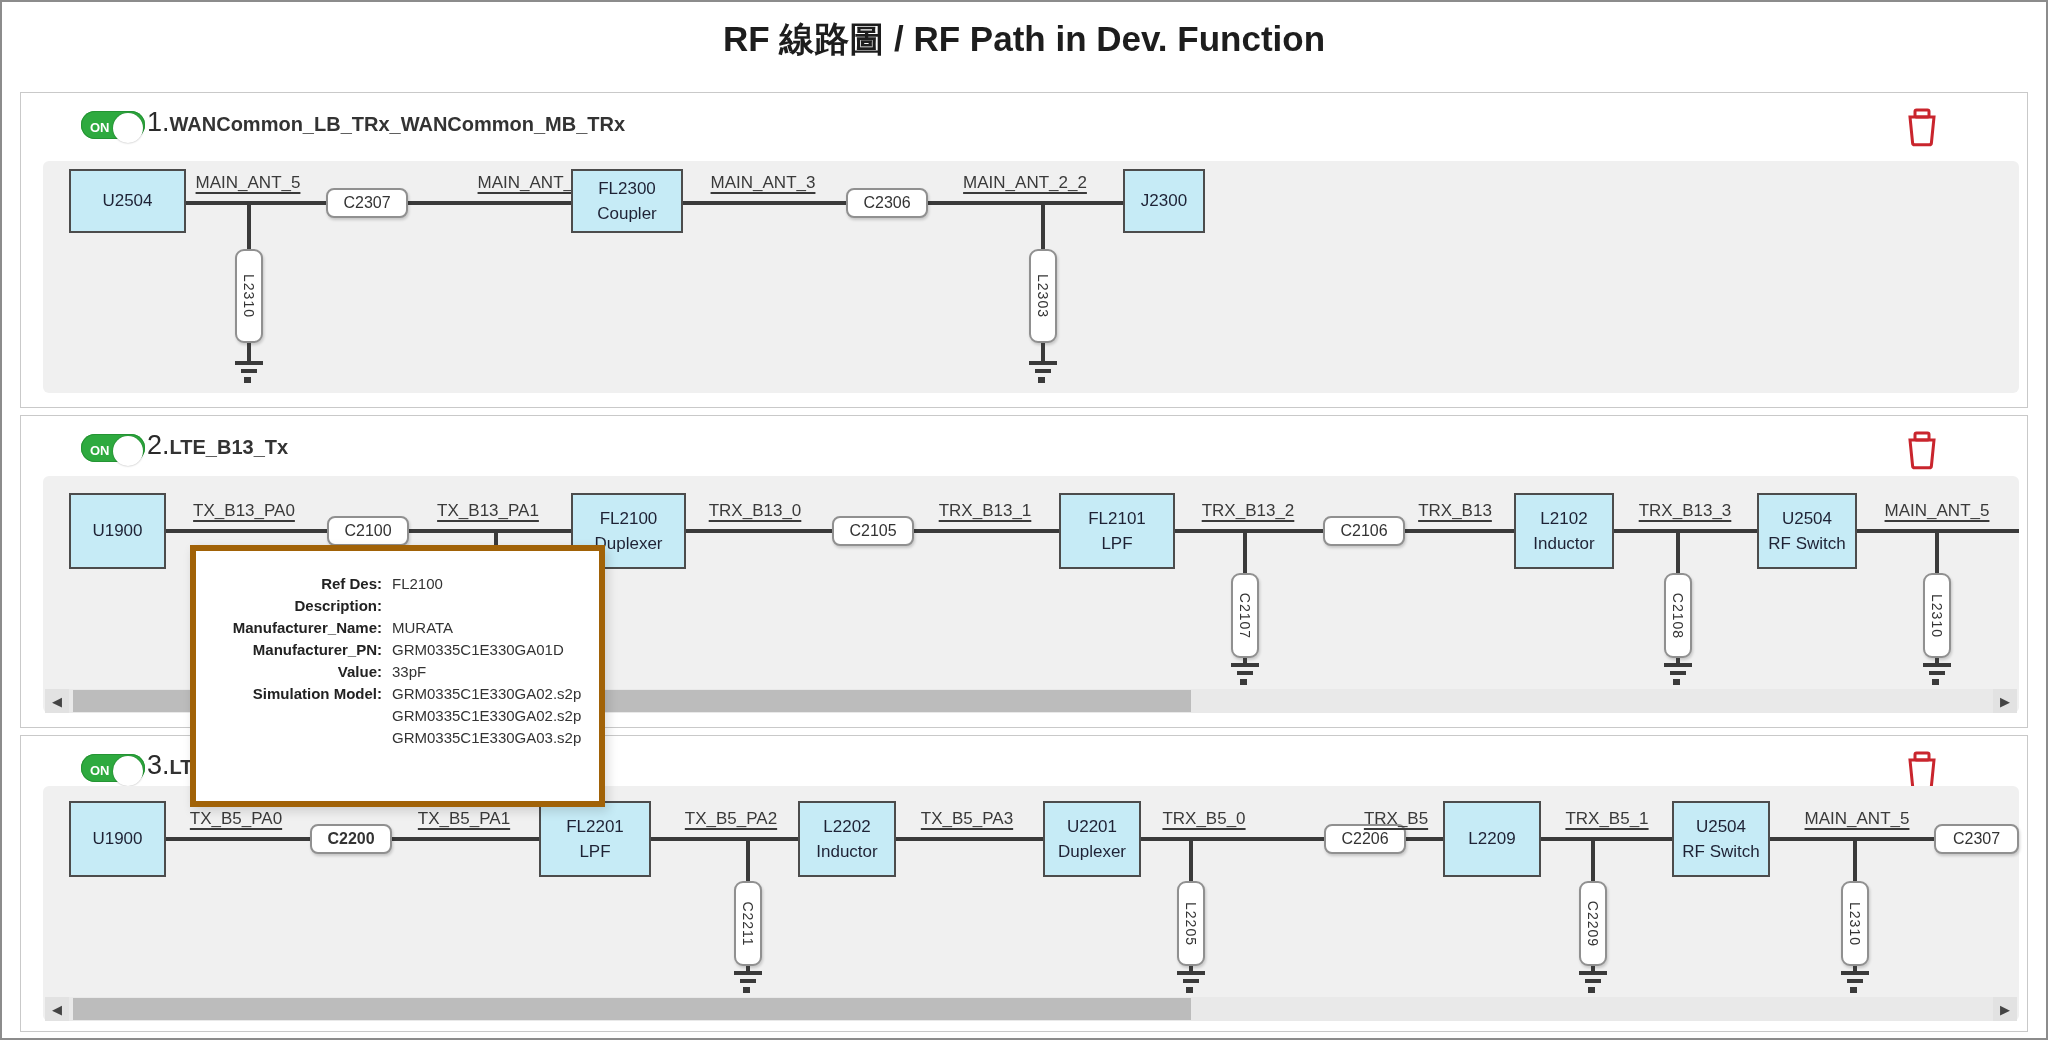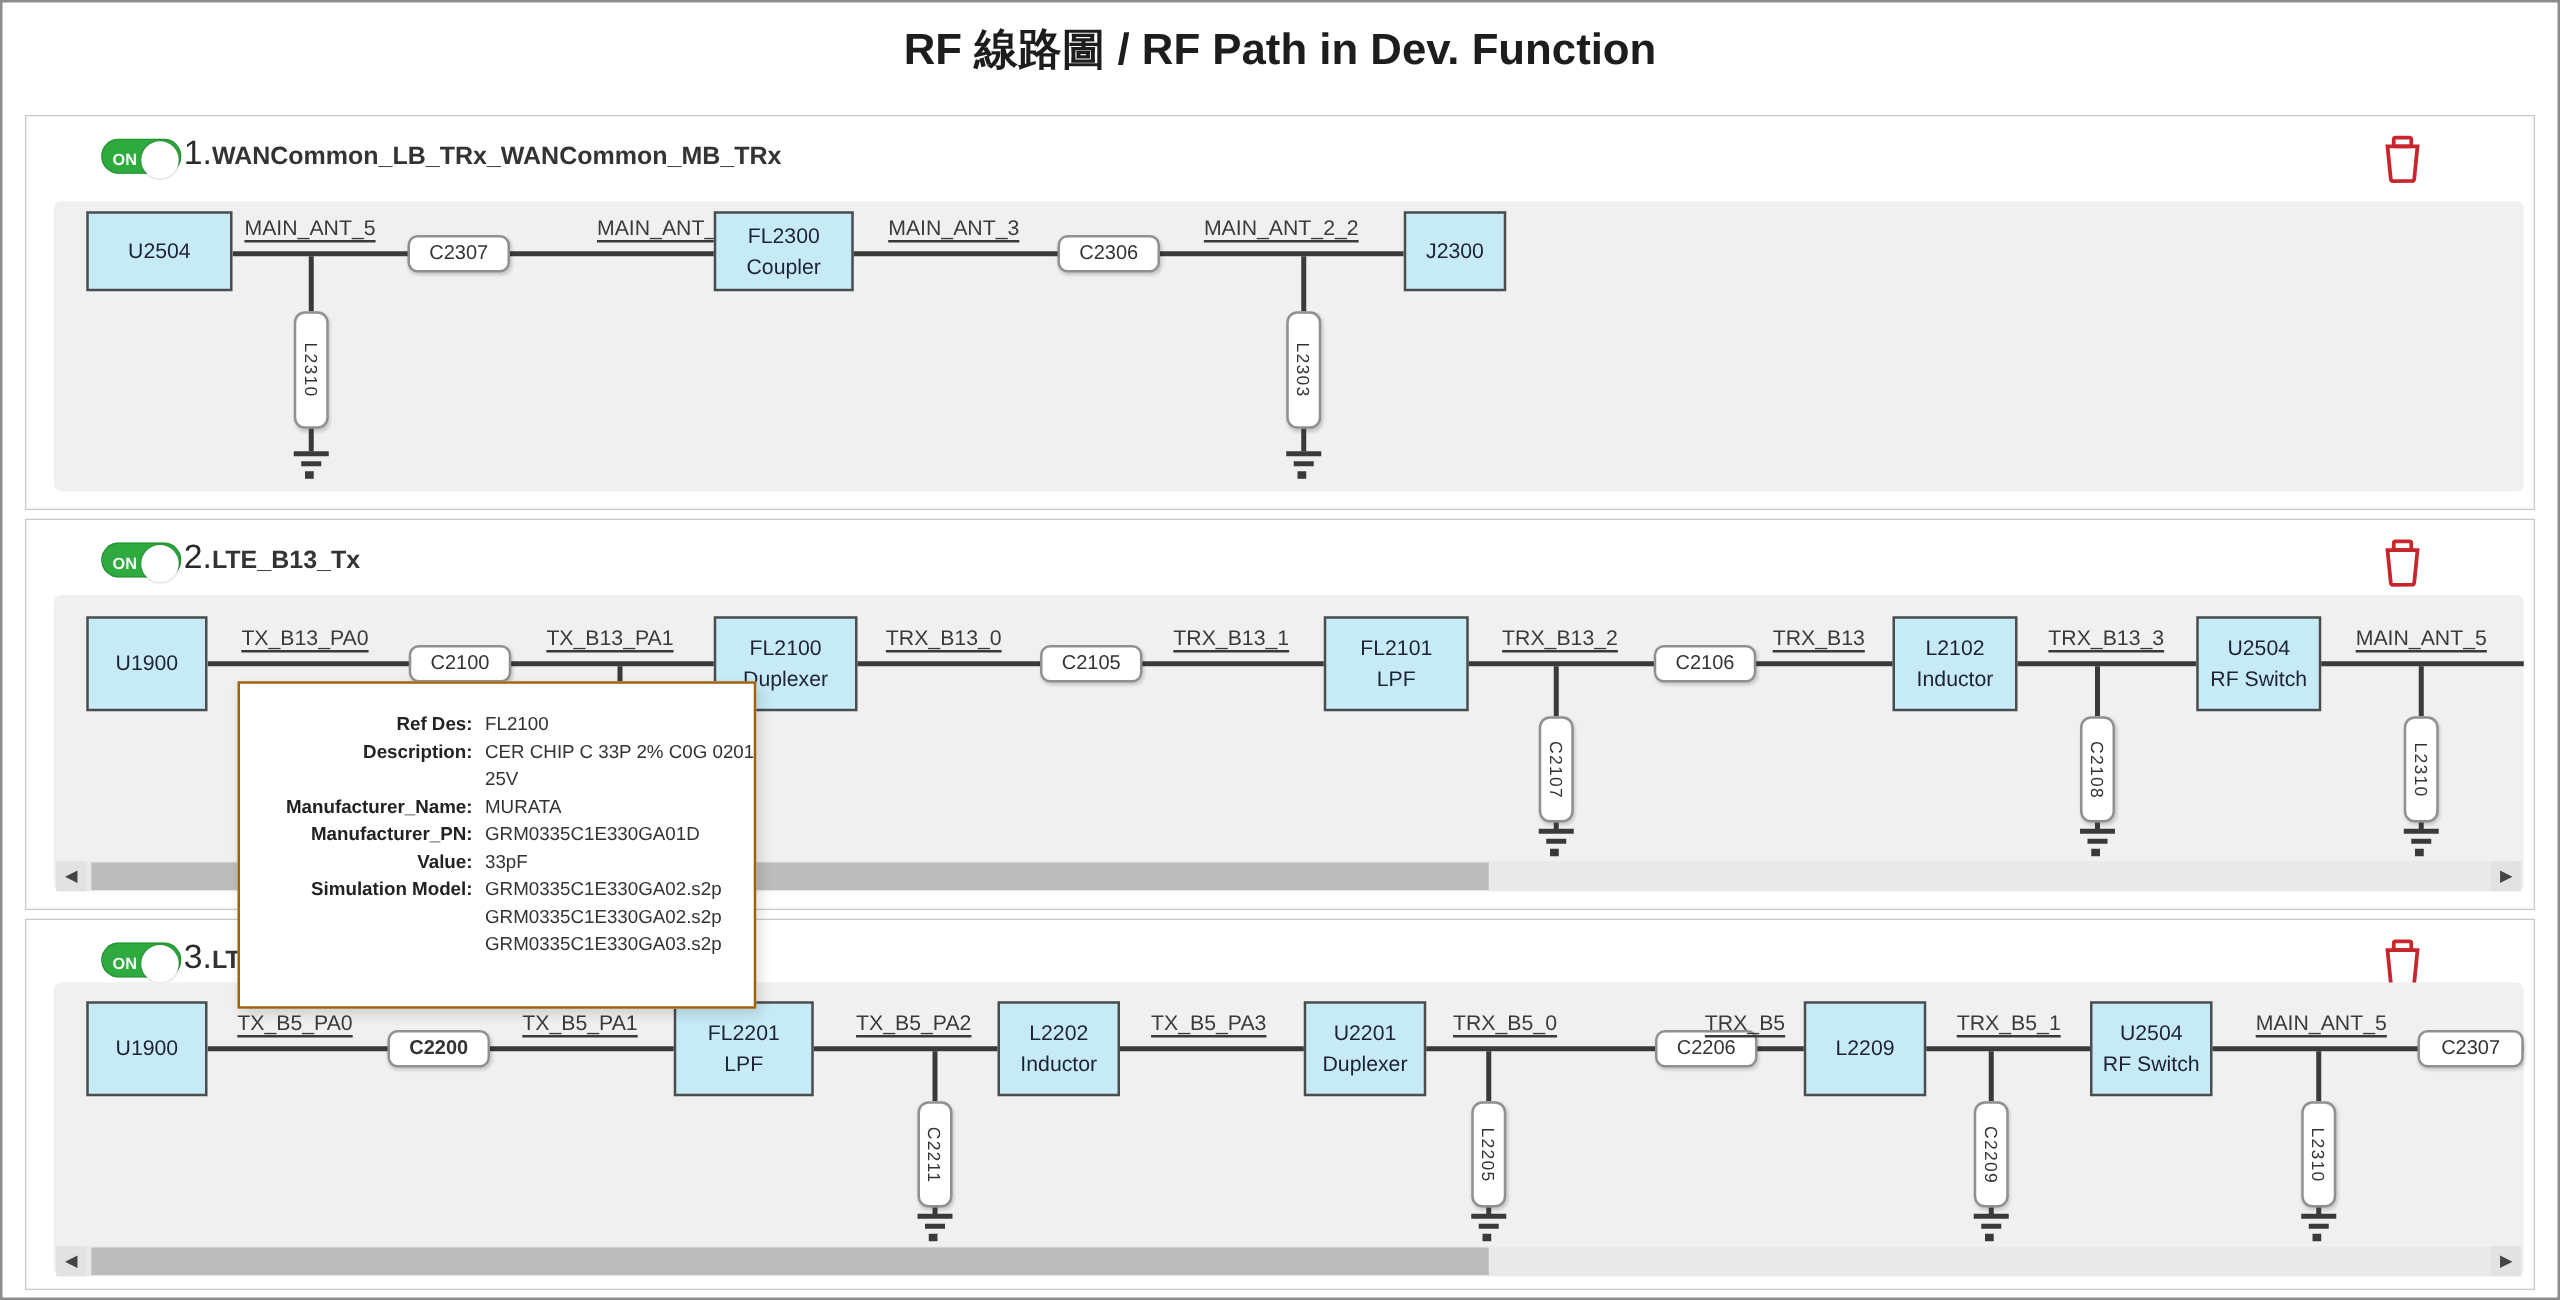--- a/index.html
+++ b/index.html
@@ -49,21 +49,21 @@
   
   .hscroll{position:absolute;left:2px;right:2px;height:24px;background:#e9e9e9;border-radius:3px;}
   #card2 .hscroll{top:213px;}
   #card3 .hscroll{top:211px;}
   .thumb{position:absolute;left:28px;top:1px;width:1118px;height:22px;background:#bcbcbc;cursor:pointer;}
   .sarrow{position:absolute;top:0;width:24px;height:24px;display:flex;align-items:center;justify-content:center;
           font-size:13px;color:#444;cursor:pointer;font-family:"DejaVu Sans",sans-serif;background:#e2e2e2;}
   .sarrow.left{left:0;} .sarrow.right{right:0;}
   
   .tooltip{position:absolute;left:190px;top:545px;width:415px;height:262px;background:#fff;z-index:50;
-           border:2px solid #a16207;box-shadow:3px 4px 10px rgba(0,0,0,.14);box-sizing:border-box;
+           border:6px solid #a16207;box-shadow:3px 4px 10px rgba(0,0,0,.14);box-sizing:border-box;
            padding:22px 16px 16px 16px;}
   .tt-row{display:flex;align-items:flex-start;line-height:22px;font-size:15px;}
   .tt-label{width:170px;text-align:right;font-weight:bold;color:#222;flex:none;}
   .tt-val{margin-left:10px;color:#333;white-space:nowrap;}
   .tt-val div{line-height:22px;}
 </style>
 </head>
 <body>
 
 <div class="frame"></div>
@@ -324,24 +324,20 @@
 
 <div class="tooltip">
   <div class="tt-row">
     <div class="tt-label">Ref Des:</div>
     <div class="tt-val">
         <div>FL2100</div>
       </div>
   </div>
   <div class="tt-row">
     <div class="tt-label">Description:</div>
-    <div class="tt-val">
-      <div>CER CHIP C 33P 2% C0G 0201</div>
-      <div>25V</div>
-    </div>
   </div>
   <div class="tt-row">
     <div class="tt-label">Manufacturer_Name:</div>
     <div class="tt-val">
         <div>MURATA</div>
       </div>
   </div>
   <div class="tt-row">
     <div class="tt-label">Manufacturer_PN:</div>
     <div class="tt-val">

